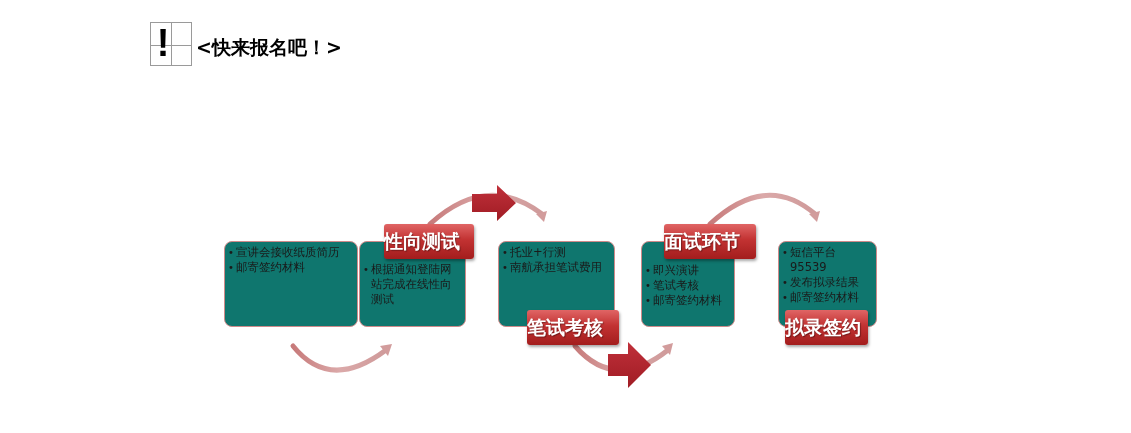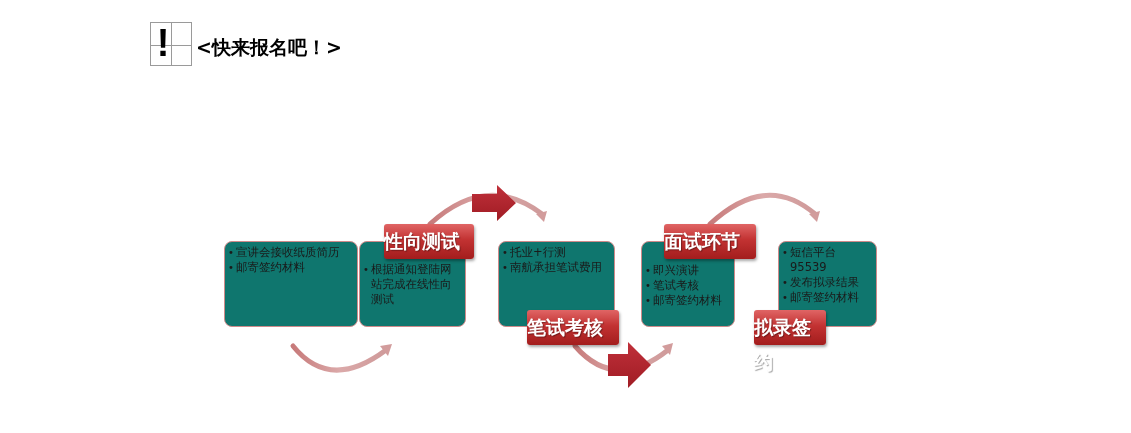--- a/index.html
+++ b/index.html
@@ -112,14 +112,14 @@
   </div>
   <div class="label" style="left:664px; top:224px; width:92px;">面试环节</div>
 
   <div class="box" style="left:778px; top:241px; width:99px; height:86px;">
     <ul>
       <li>短信平台95539</li>
       <li>发布拟录结果</li>
       <li>邮寄签约材料</li>
     </ul>
   </div>
-  <div class="label" style="left:754px; top:310px; width:72px;">拟录签约</div>
+  <div class="label" style="left:785px; top:310px; width:83px;">拟录签约</div>
 </div>
 
 </body></html>

